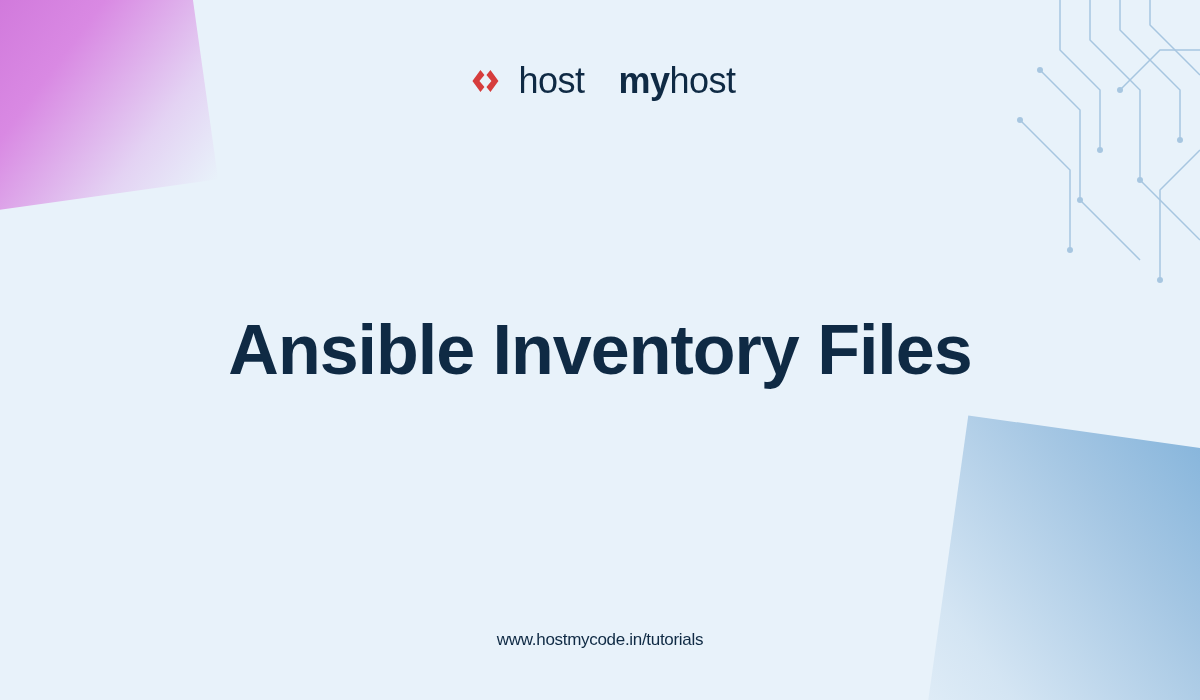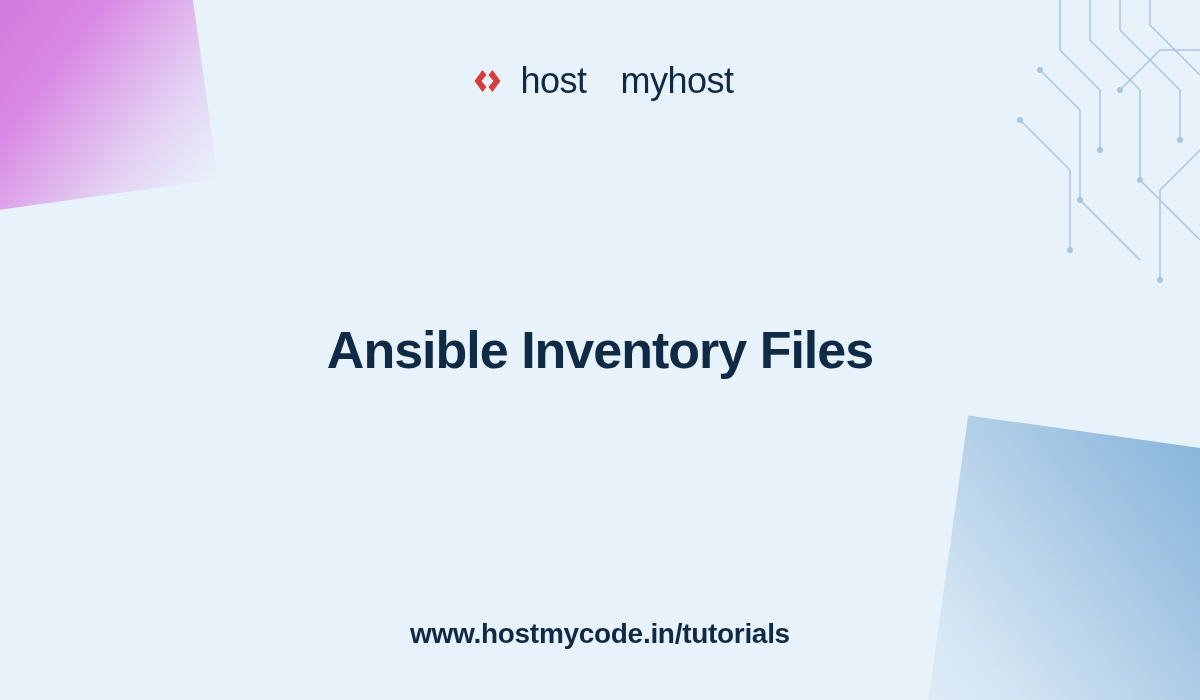--- a/index.html
+++ b/index.html
@@ -58,42 +58,42 @@
       width: 42px;
       height: 42px;
     }
     .logo-text {
       font-size: 36px;
       font-weight: 400;
       color: #0f2a44;
       letter-spacing: -0.5px;
     }
     .logo-text .bold {
-      font-weight: 400;
+      font-weight: 700;
       margin-left: 34px;
     }
     .main-title {
       position: absolute;
       top: 50%;
       left: 50%;
       transform: translate(-50%, -50%);
-      font-size: 52px;
+      font-size: 70px;
       font-weight: 800;
       color: #0f2a44;
       text-align: center;
       letter-spacing: -1px;
       white-space: nowrap;
     }
     .footer-link {
       position: absolute;
       bottom: 50px;
       left: 50%;
       transform: translateX(-50%);
-      font-size: 28px;
-      font-weight: 700;
+      font-size: 17px;
+      font-weight: 400;
       color: #0f2a44;
       letter-spacing: -0.3px;
     }
   </style>
 </head>
 <body>
 
 <div class="magenta-corner"></div>
 
 <div class="circuit-lines">

